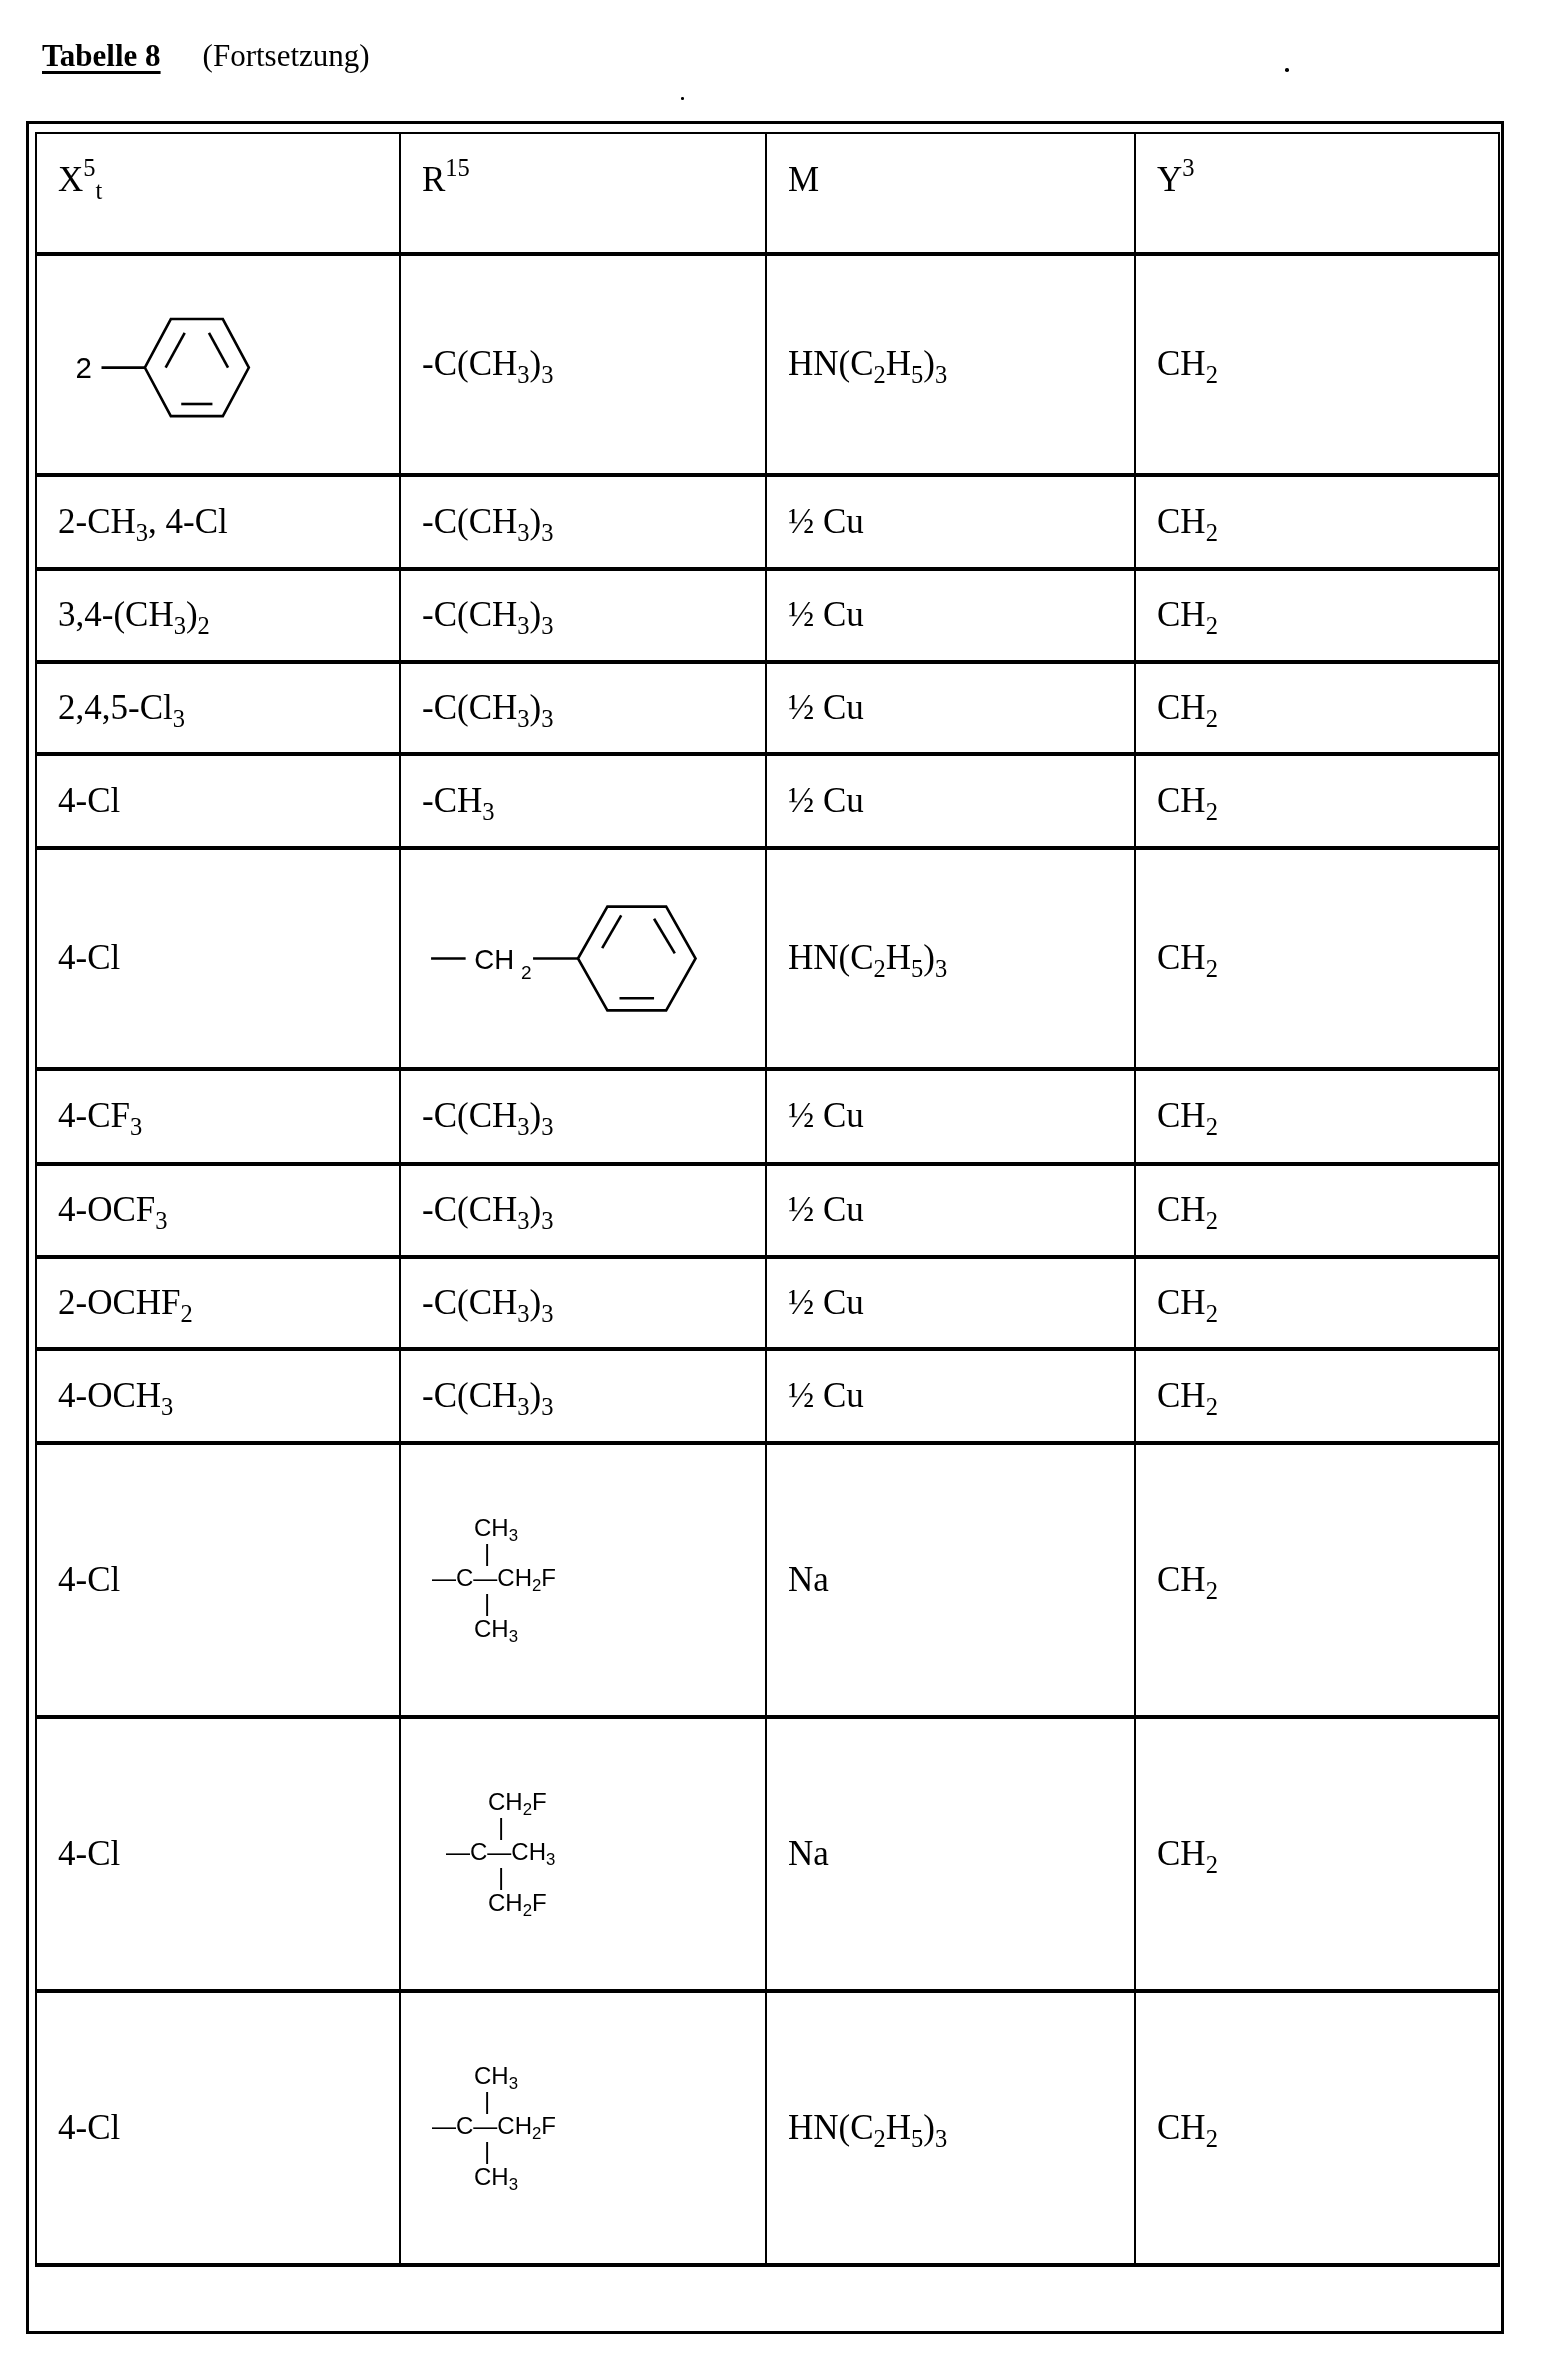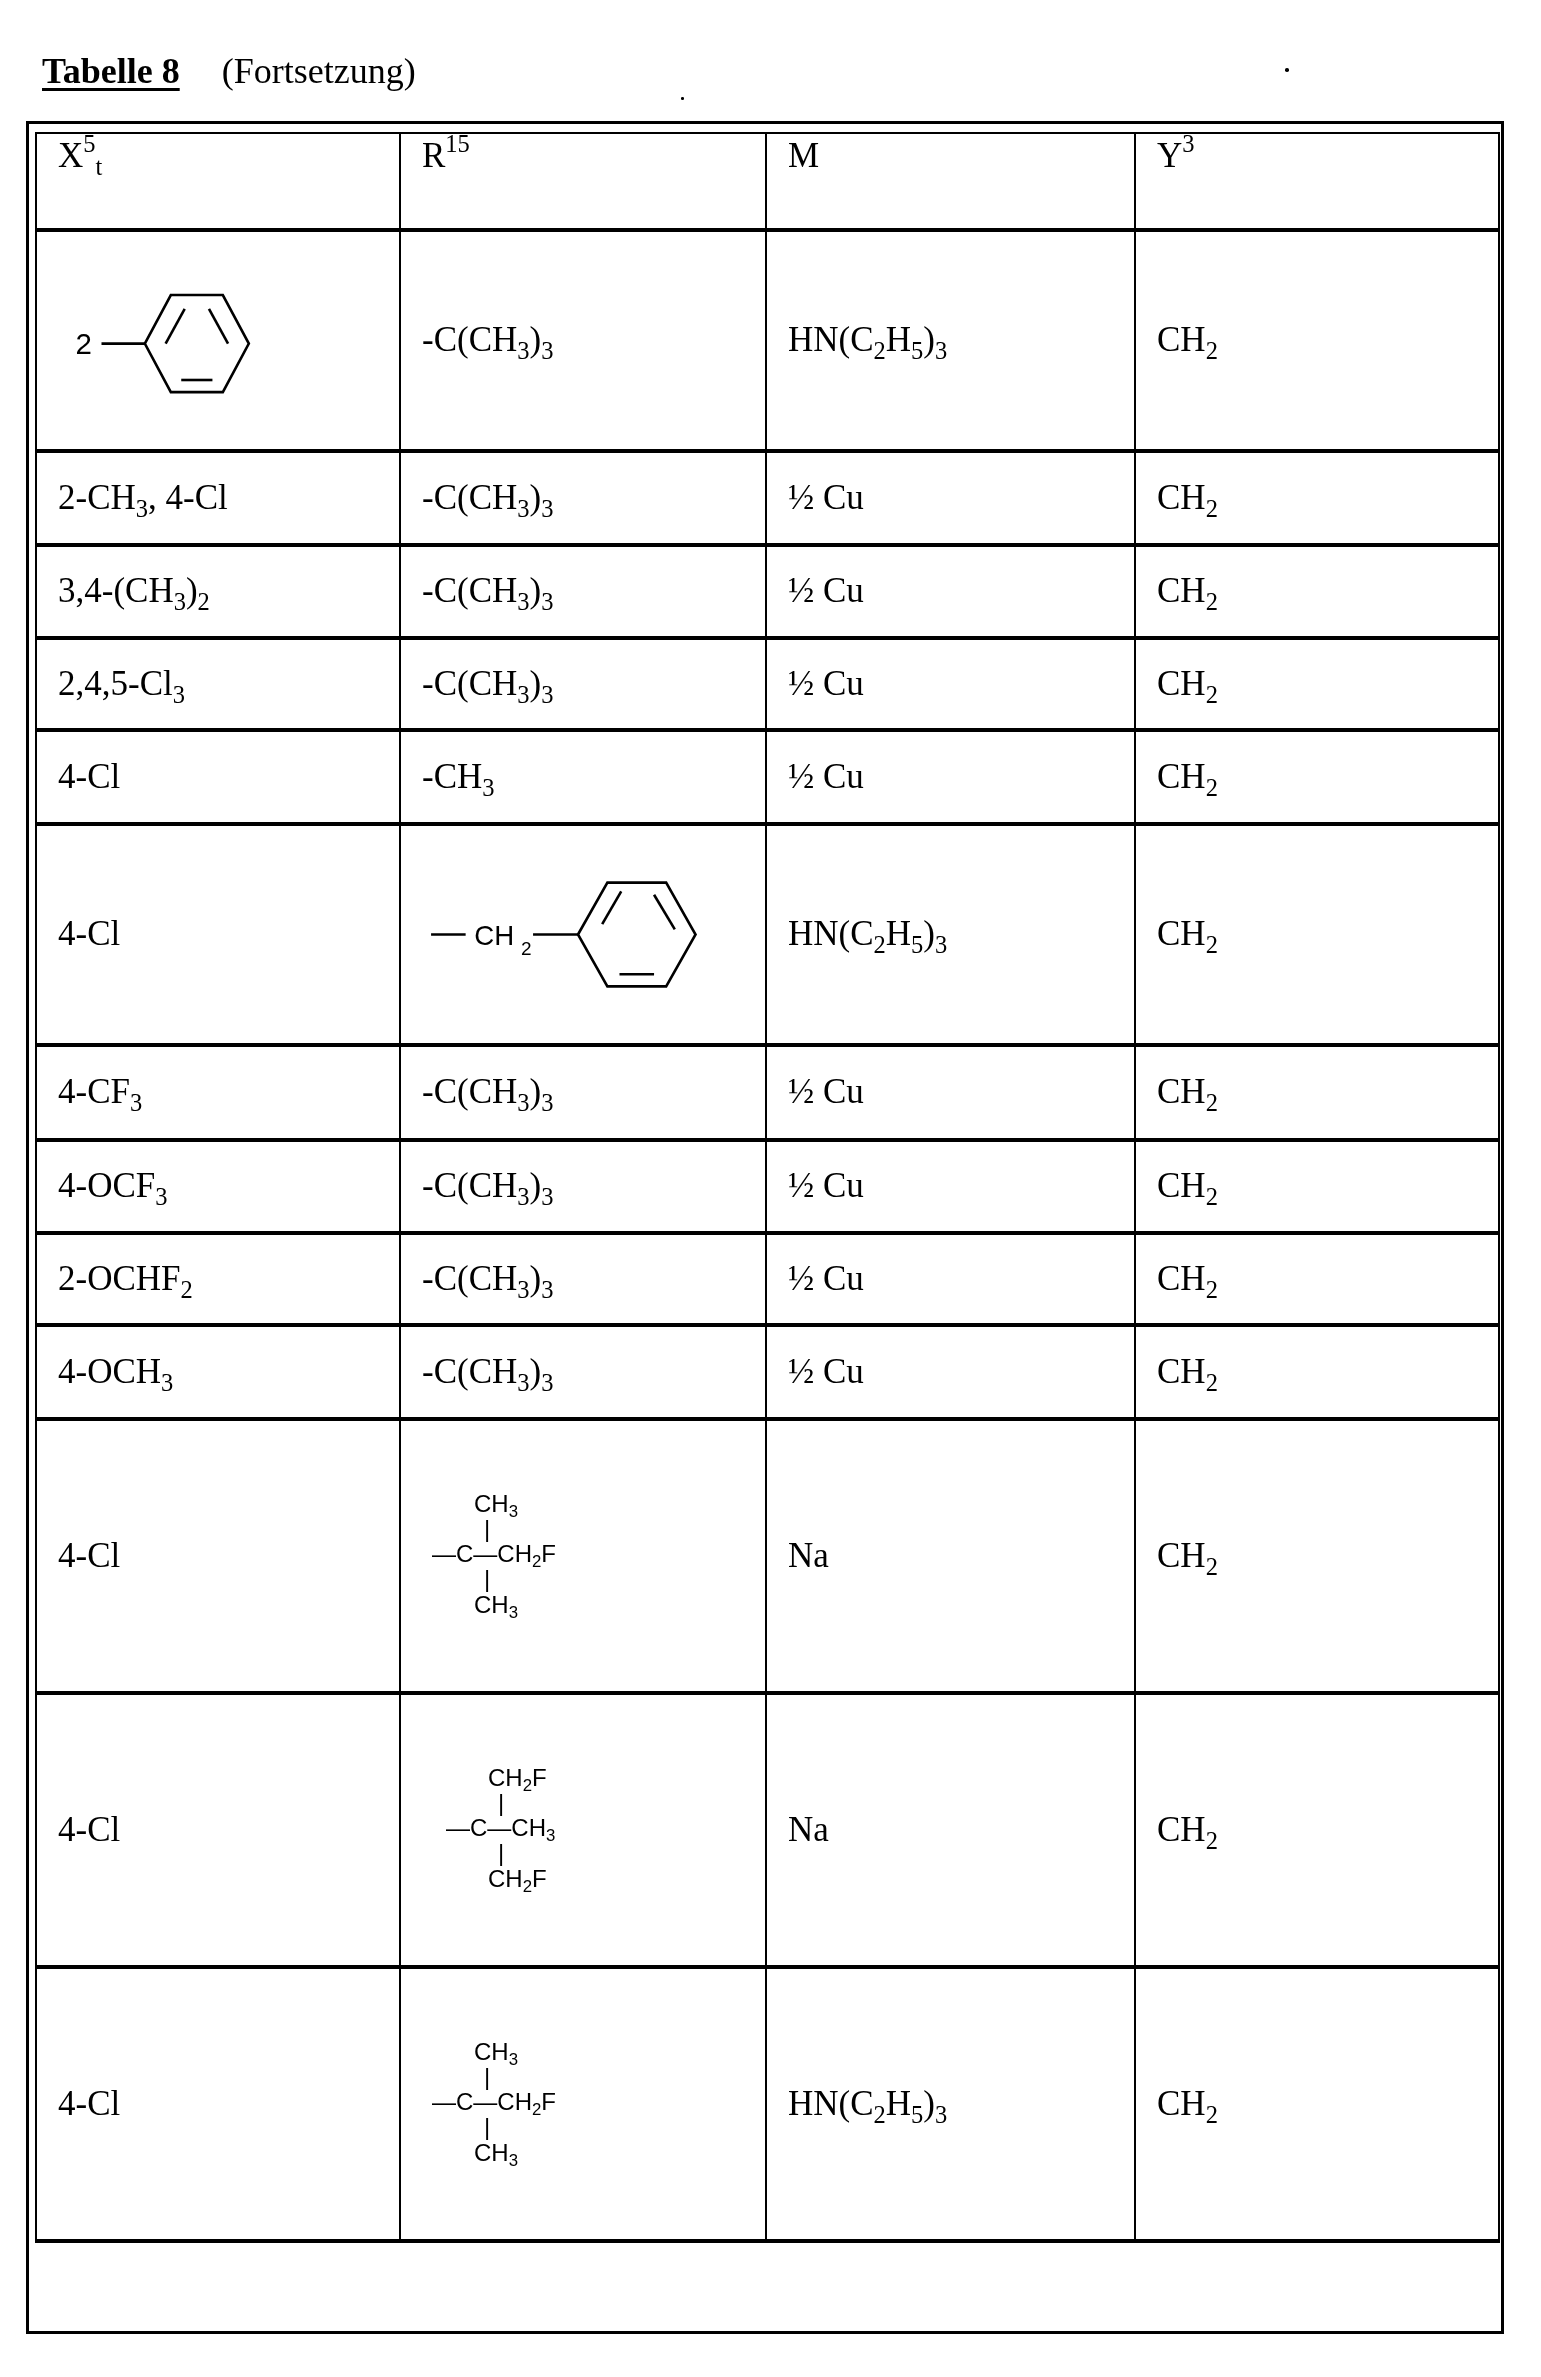--- a/index.html
+++ b/index.html
@@ -1,27 +1,27 @@
 <!DOCTYPE html>
 <html style="font-size:14px"><head>
 <meta charset="utf-8">
 <style>
   html, body { margin:0; padding:0; background:#fff; }
   body { width:1541px; height:2377px; position:relative; overflow:hidden;
          font-family:"Liberation Serif", "DejaVu Serif", serif; color:#000; }
-  .title { position:absolute; left:42px; top:50px; font-size:36px; }
+  .title { position:absolute; left:42px; top:38px; font-size:31px; }
   .title .t1 { font-weight:bold; text-decoration:underline; text-decoration-thickness:2.6px; text-underline-offset:5.2px; }
   .title .t2 { margin-left:42px; }
   .dot { position:absolute; width:3.5px; height:3.5px; background:#000; border-radius:50%; }
   .frame { position:absolute; left:26px; top:121px; width:1478px; height:2213px;
            border:3.5px solid #000; box-sizing:border-box; }
   table { position:absolute; left:35px; top:132px; width:1463px; border-collapse:collapse; table-layout:fixed; }
   td, th { border:2.6px solid #000; font-weight:normal; text-align:left; vertical-align:middle;
            padding:0 0 0 21px; font-size:35px; line-height:1.1; }
-  th { height:91px; vertical-align:top; padding-top:3px; }
+  th { height:91px; vertical-align:top; padding-top:27px; }
   tr.hdr th { border-bottom:4.3px solid #000; }
   tr.row td { border-bottom:4.3px solid #000; }
   sub { font-size:70%; vertical-align:-0.32em; line-height:0; }
   sup { font-size:70%; vertical-align:0.6em; line-height:0; }
   .struct { font-family:"Liberation Sans", "DejaVu Sans", sans-serif; font-size:24px; line-height:1.05; display:inline-block; }
   .struct .line { white-space:pre; }
   .struct .bar { padding-left:42px; }
   svg { display:block; }
 </style>
 </head>

